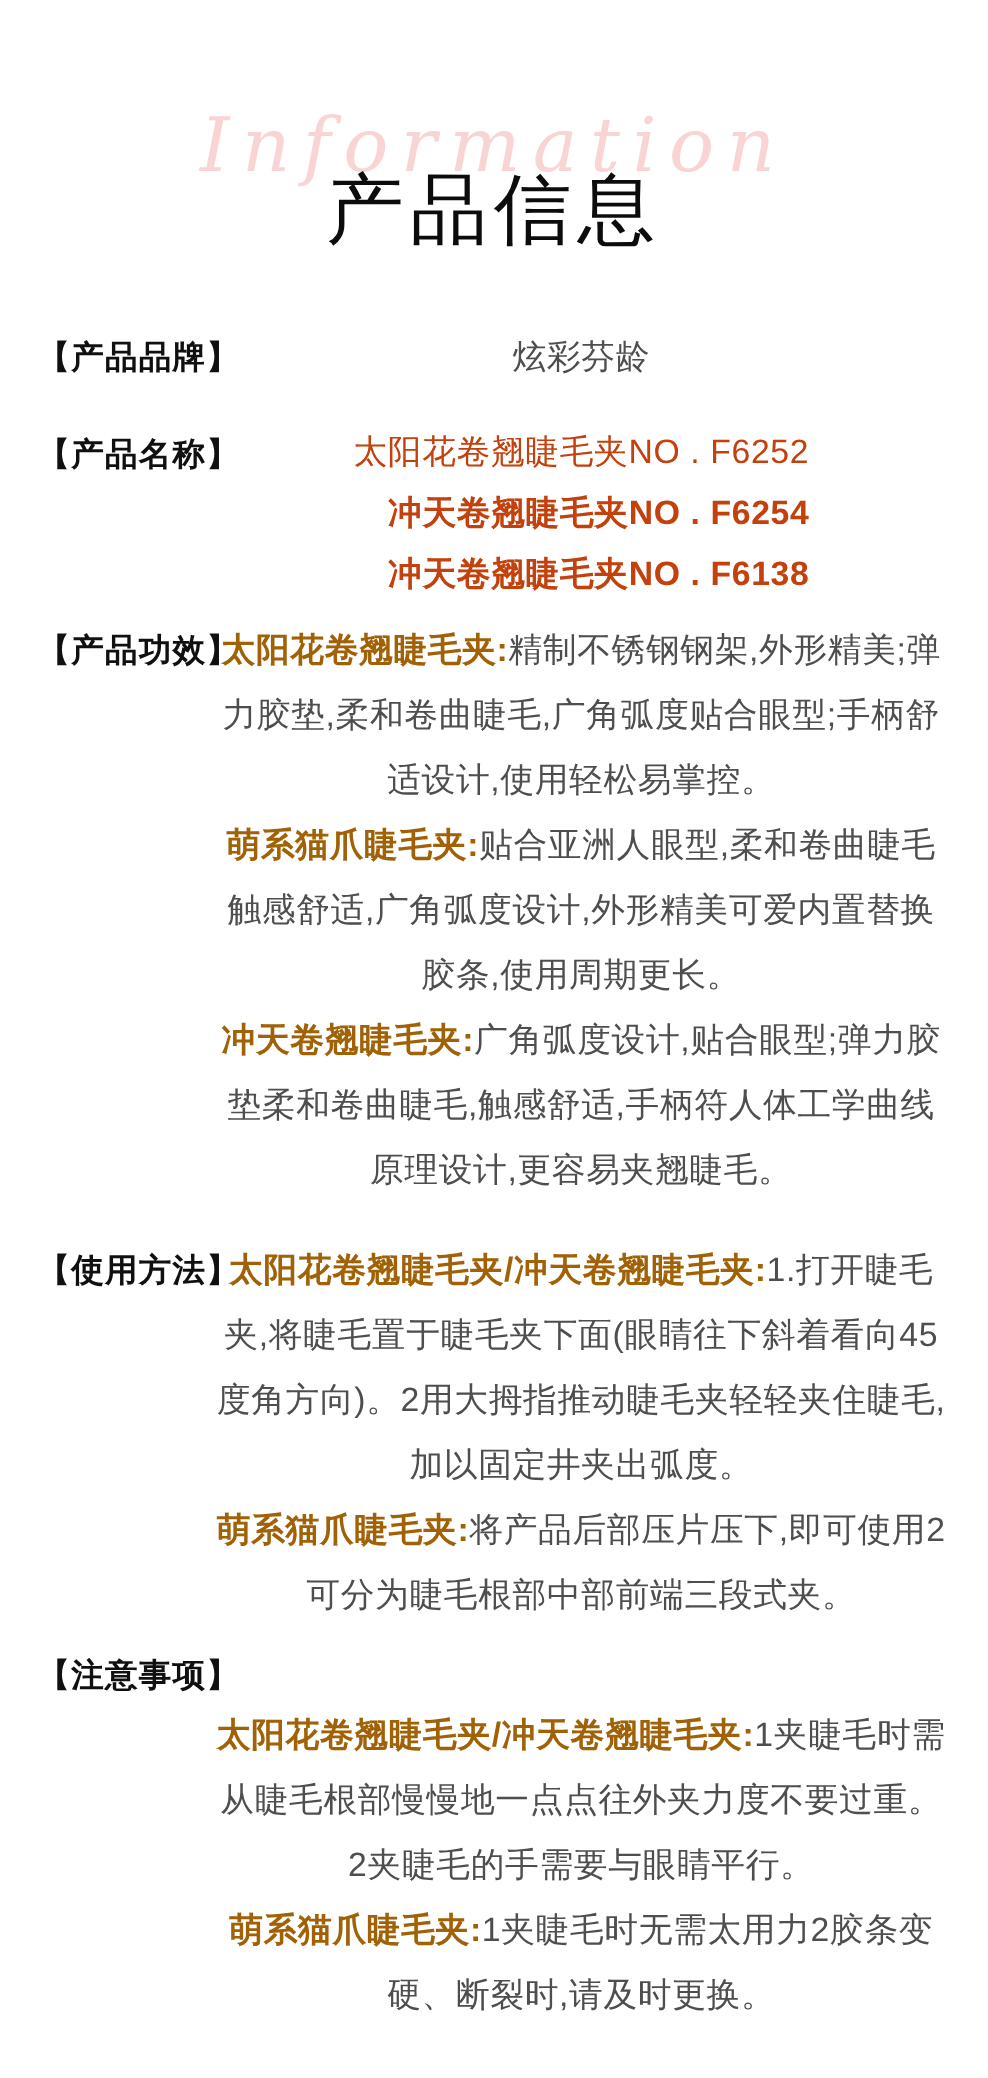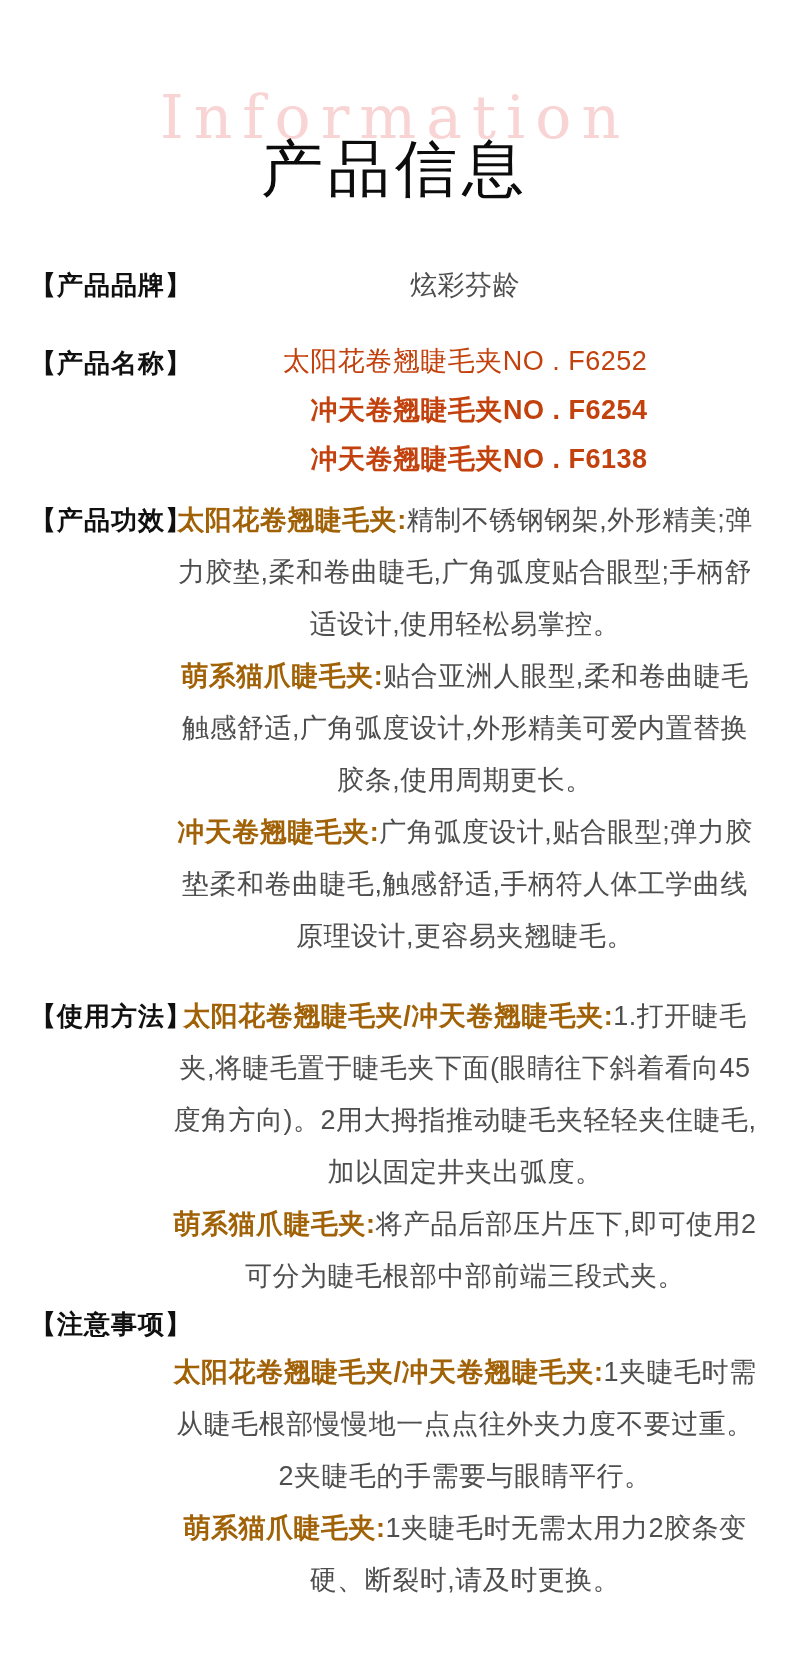--- a/index.html
+++ b/index.html
@@ -9,20 +9,21 @@
     height: 1662px;
     margin: 0 auto;
     background: #ffffff;
     overflow: hidden;
     font-family: "Liberation Sans", sans-serif;
   }
   
   .header { text-align: center; padding-top: 84px; }
   .script-title {
     font-family: "DejaVu Serif", serif;
+    font-style: italic;
     font-weight: normal;
     font-size: 60px;
     line-height: 1.12;
     color: #f9d4d4;
     letter-spacing: 10px;
     user-select: none;
   }
   .page-title {
     font-size: 62px;
     font-weight: normal;
@@ -55,21 +56,21 @@
   .bold-prefix { font-weight: bold; color: #a16207; }
   
   .name-line { color: #c2410c; }
   .name-line.indent { padding-left: 28px; font-weight: bold; }
   
   .section:nth-child(1) { margin-top: 56px; }
   .section:nth-child(2) { margin-top: 26px; }
   .section:nth-child(2) .content { line-height: 49px; color: #3c3c3c; }
   .section:nth-child(3) { margin-top: 10px; }
   .section:nth-child(4) { margin-top: 28px; }
-  .section:nth-child(5) { }
+  .section:nth-child(5) { margin-top: 16px; }
   
   .section.label-own-line { display: block; }
   .section.label-own-line .label { line-height: 44px; width: auto; }
   .section.label-own-line .content { margin-left: 140px; }
 </style>
 </head>
 <body>
 
 <div class="page">
   <div class="header">

